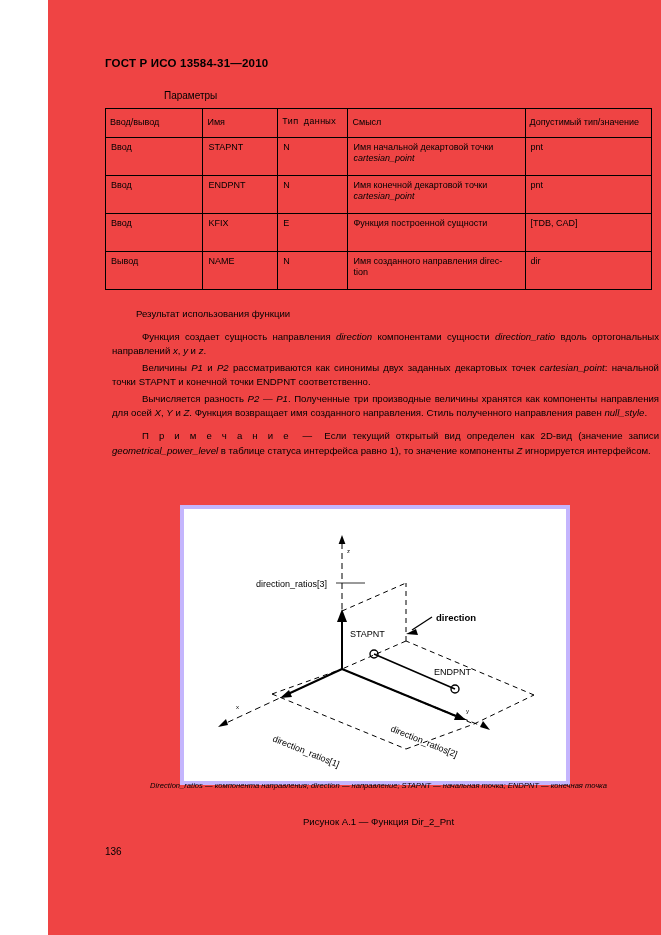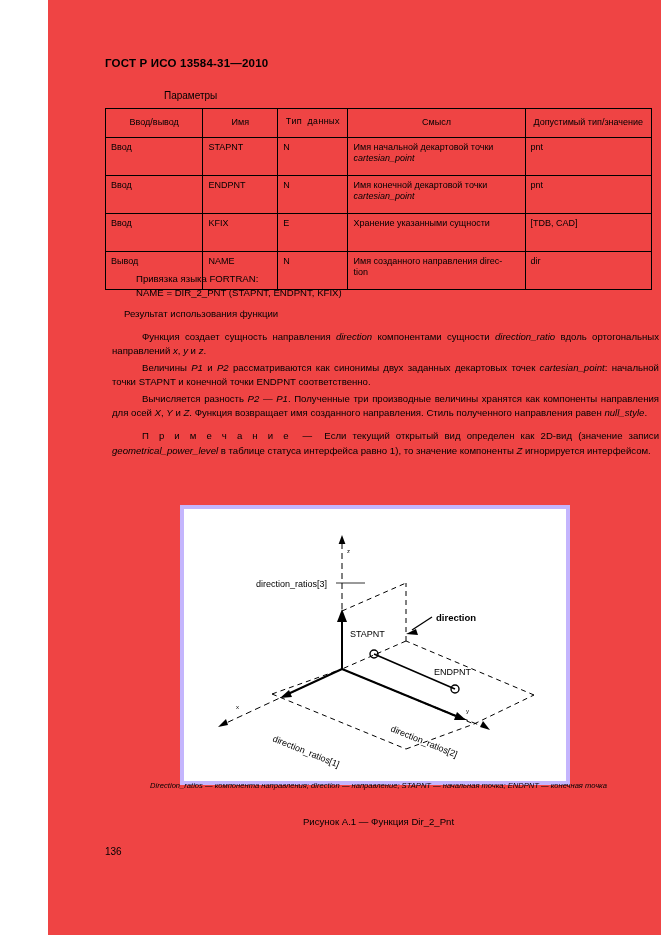--- a/index.html
+++ b/index.html
@@ -50,21 +50,21 @@
     font-size: 9px;
   }
   table.params td, table.params th {
     border: 1px solid #000;
     padding: 4px 5px;
     vertical-align: top;
     font-weight: normal;
     line-height: 1.25;
   }
   table.params thead td {
-    text-align: center;
+    text-align: left;
     vertical-align: middle;
     height: 18px;
     padding: 5px 4px;
   }
   .col1 { width: 98px; }
   .col2 { width: 70px; }
   .col3 { width: 66px; font-family: Liberation Mono, monospace; }
   .col4 { width: 185px; }
   .col5 { width: 128px; }
   td.rowcell { height: 29px; }
@@ -73,21 +73,21 @@
     position: absolute;
     font-size: 9.6px;
     color: #000;
     line-height: 1.45;
   }
   .binding {
     left: 88px;
     top: 272px;
   }
   .result-title {
-    left: 76px;
+    left: 88px;
     top: 307px;
   }
   .para-block {
     position: absolute;
     left: 64px;
     top: 330px;
     width: 547px;
     font-size: 9.6px;
     line-height: 1.5;
     color: #000;
@@ -196,41 +196,37 @@
             <span>Имя конечной декартовой точки</span><br>
             <span class="italic">cartesian_point</span>
           </td>
           <td class="rowcell">pnt</td>
         </tr>
         <tr>
           <td class="rowcell">Ввод</td>
           <td class="rowcell">KFIX</td>
           <td class="rowcell">E</td>
           <td class="rowcell">
-            <span>Хранение указанными сущности</span>
+            <span>Функция построенной сущности</span>
           </td>
           <td class="rowcell">[TDB, CAD]</td>
         </tr>
         <tr>
           <td class="rowcell">Вывод</td>
           <td class="rowcell">NAME</td>
           <td class="rowcell">N</td>
           <td class="rowcell">
             <span>Имя созданного направления direc-</span><br>
             <span>tion</span>
           </td>
           <td class="rowcell">dir</td>
         </tr>
       </tbody>
     </table>
 
-    <div class="body-text binding">
-      <div>Привязка языка FORTRAN:</div>
-      <div>NAME = DIR_2_PNT (STAPNT, ENDPNT, KFIX)</div>
-    </div>
 
     <div class="body-text result-title">Результат использования функции</div>
 
     <div class="para-block">
       <p class="para">
         Функция создает сущность направления <span class="italic">direction</span> компонентами сущности <span class="italic">direction_ratio</span> вдоль ортогональных направлений <span class="italic">x</span>, <span class="italic">y</span> и <span class="italic">z</span>.
       </p>
       <p class="para">
         Величины <span class="italic">P1</span> и <span class="italic">P2</span> рассматриваются как синонимы двух заданных декартовых точек <span class="italic">cartesian_point</span>: начальной точки STAPNT и конечной точки ENDPNT соответственно.
       </p>

